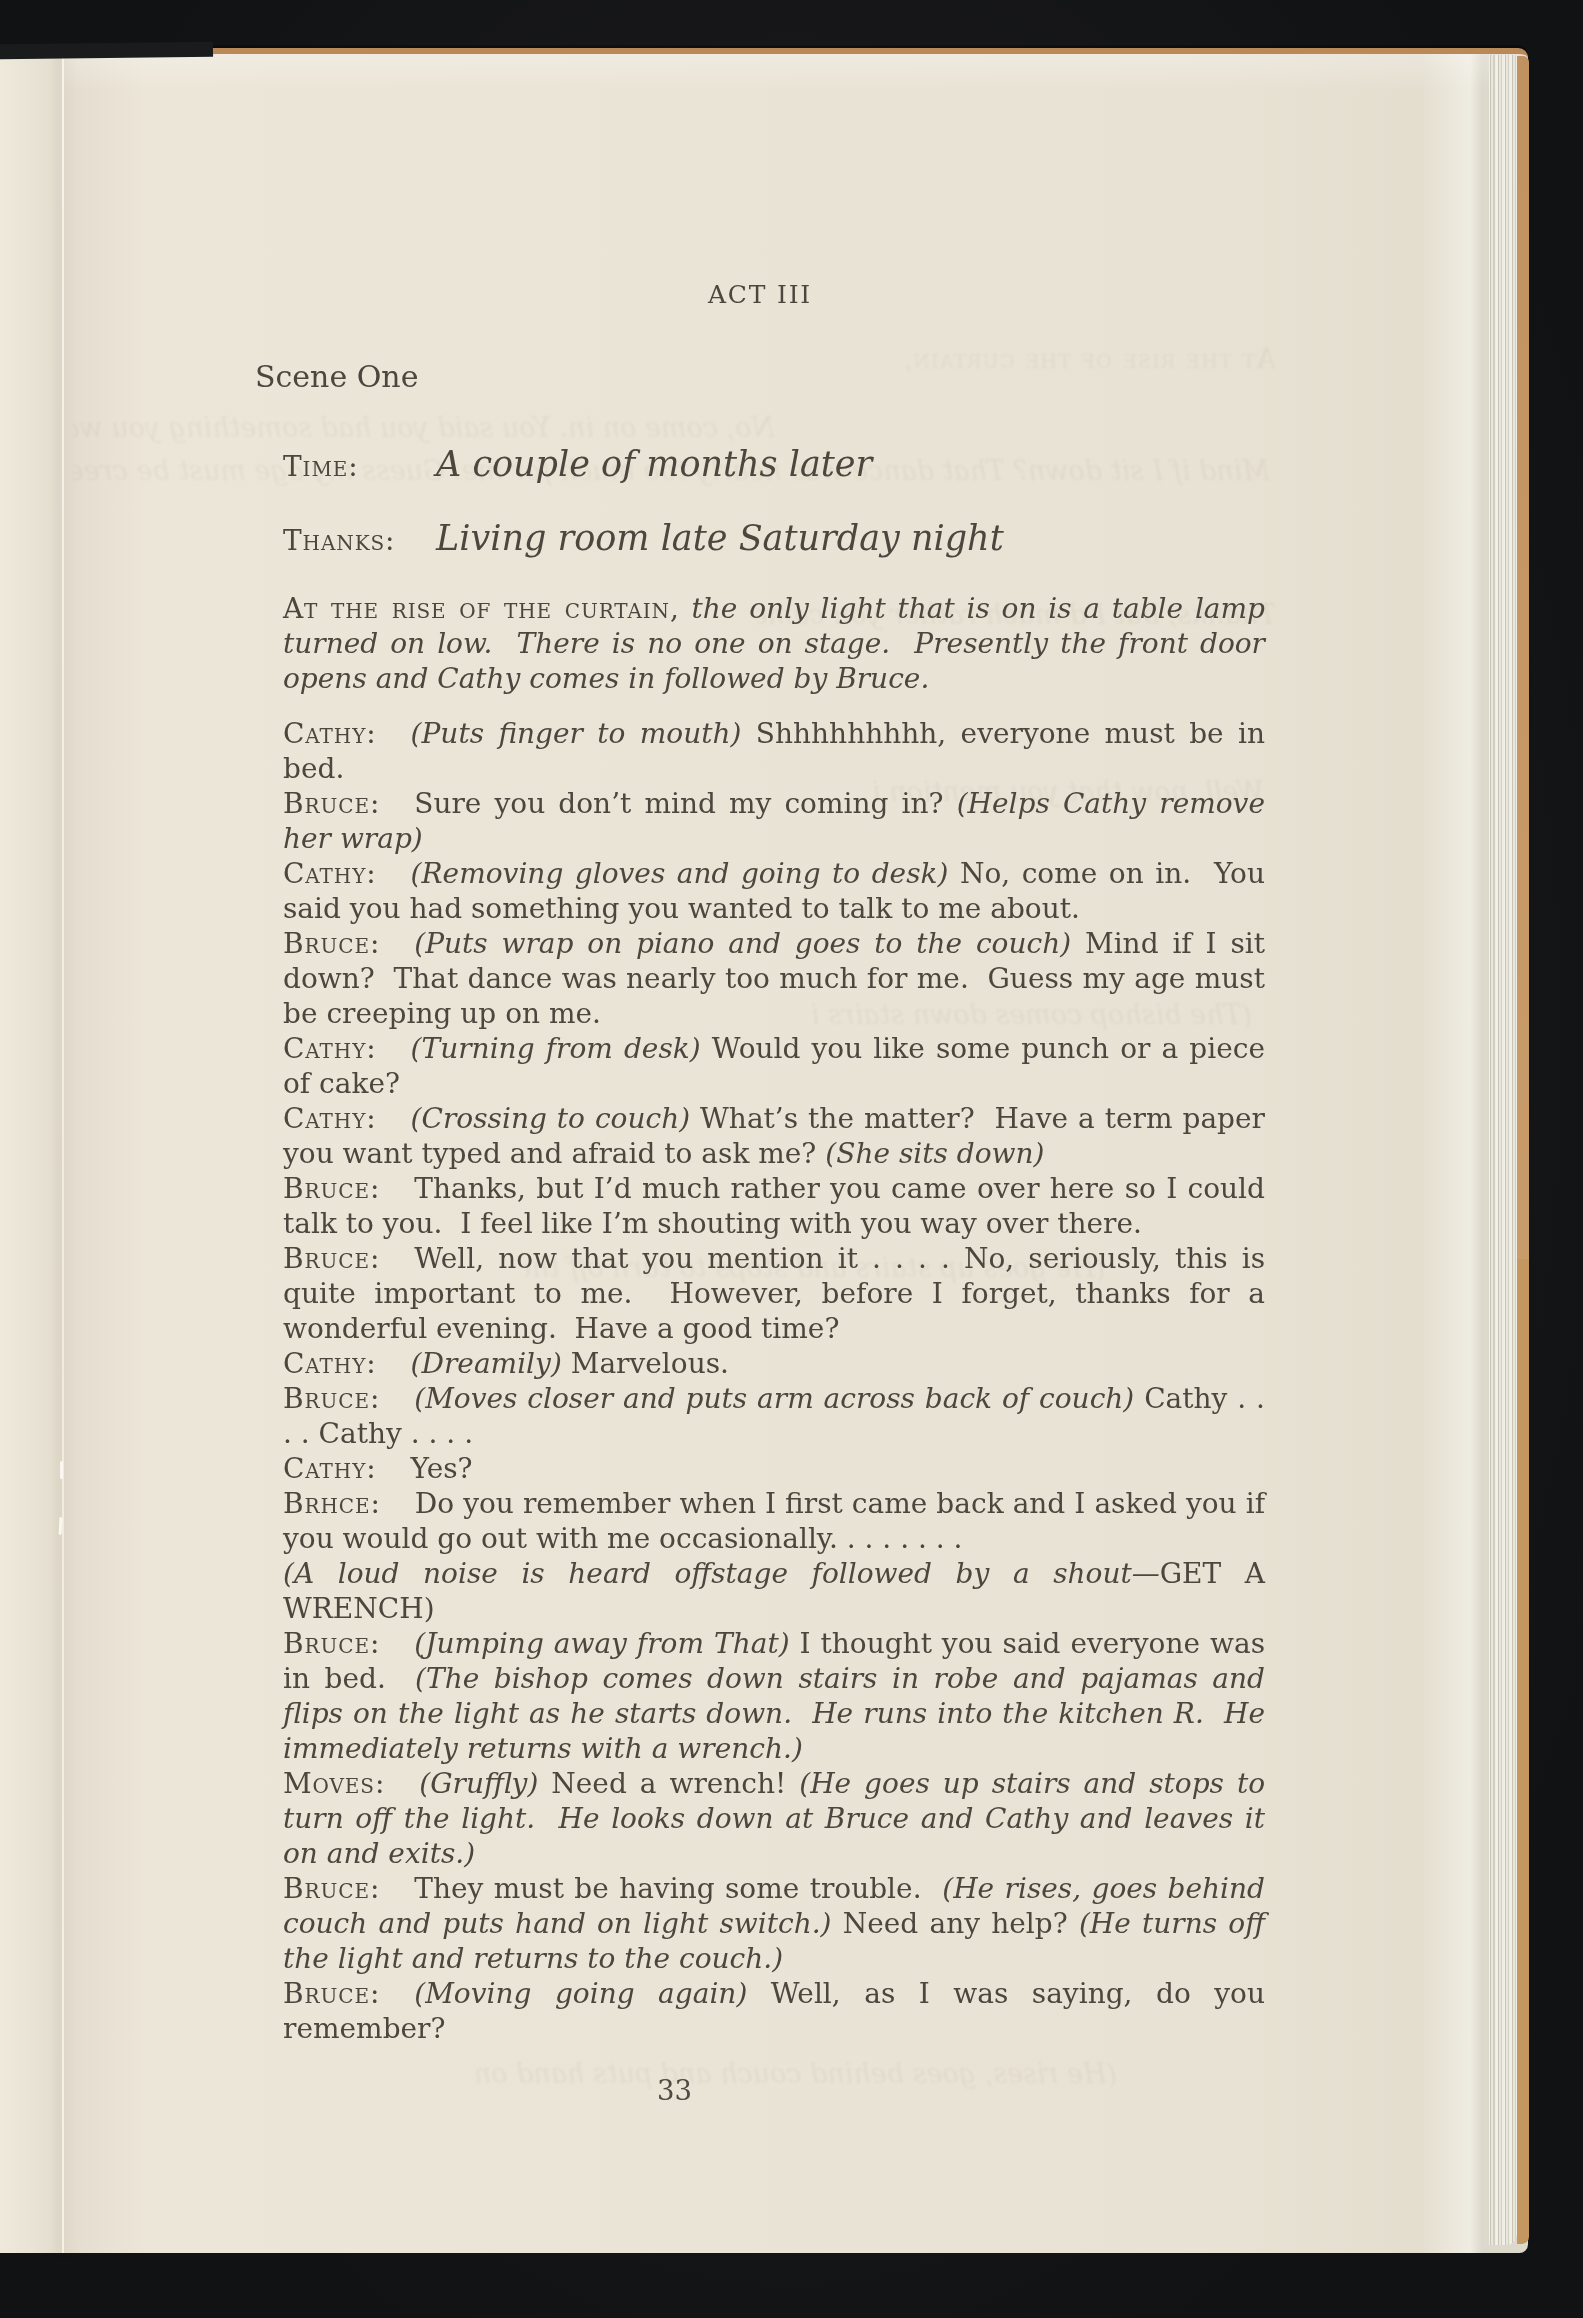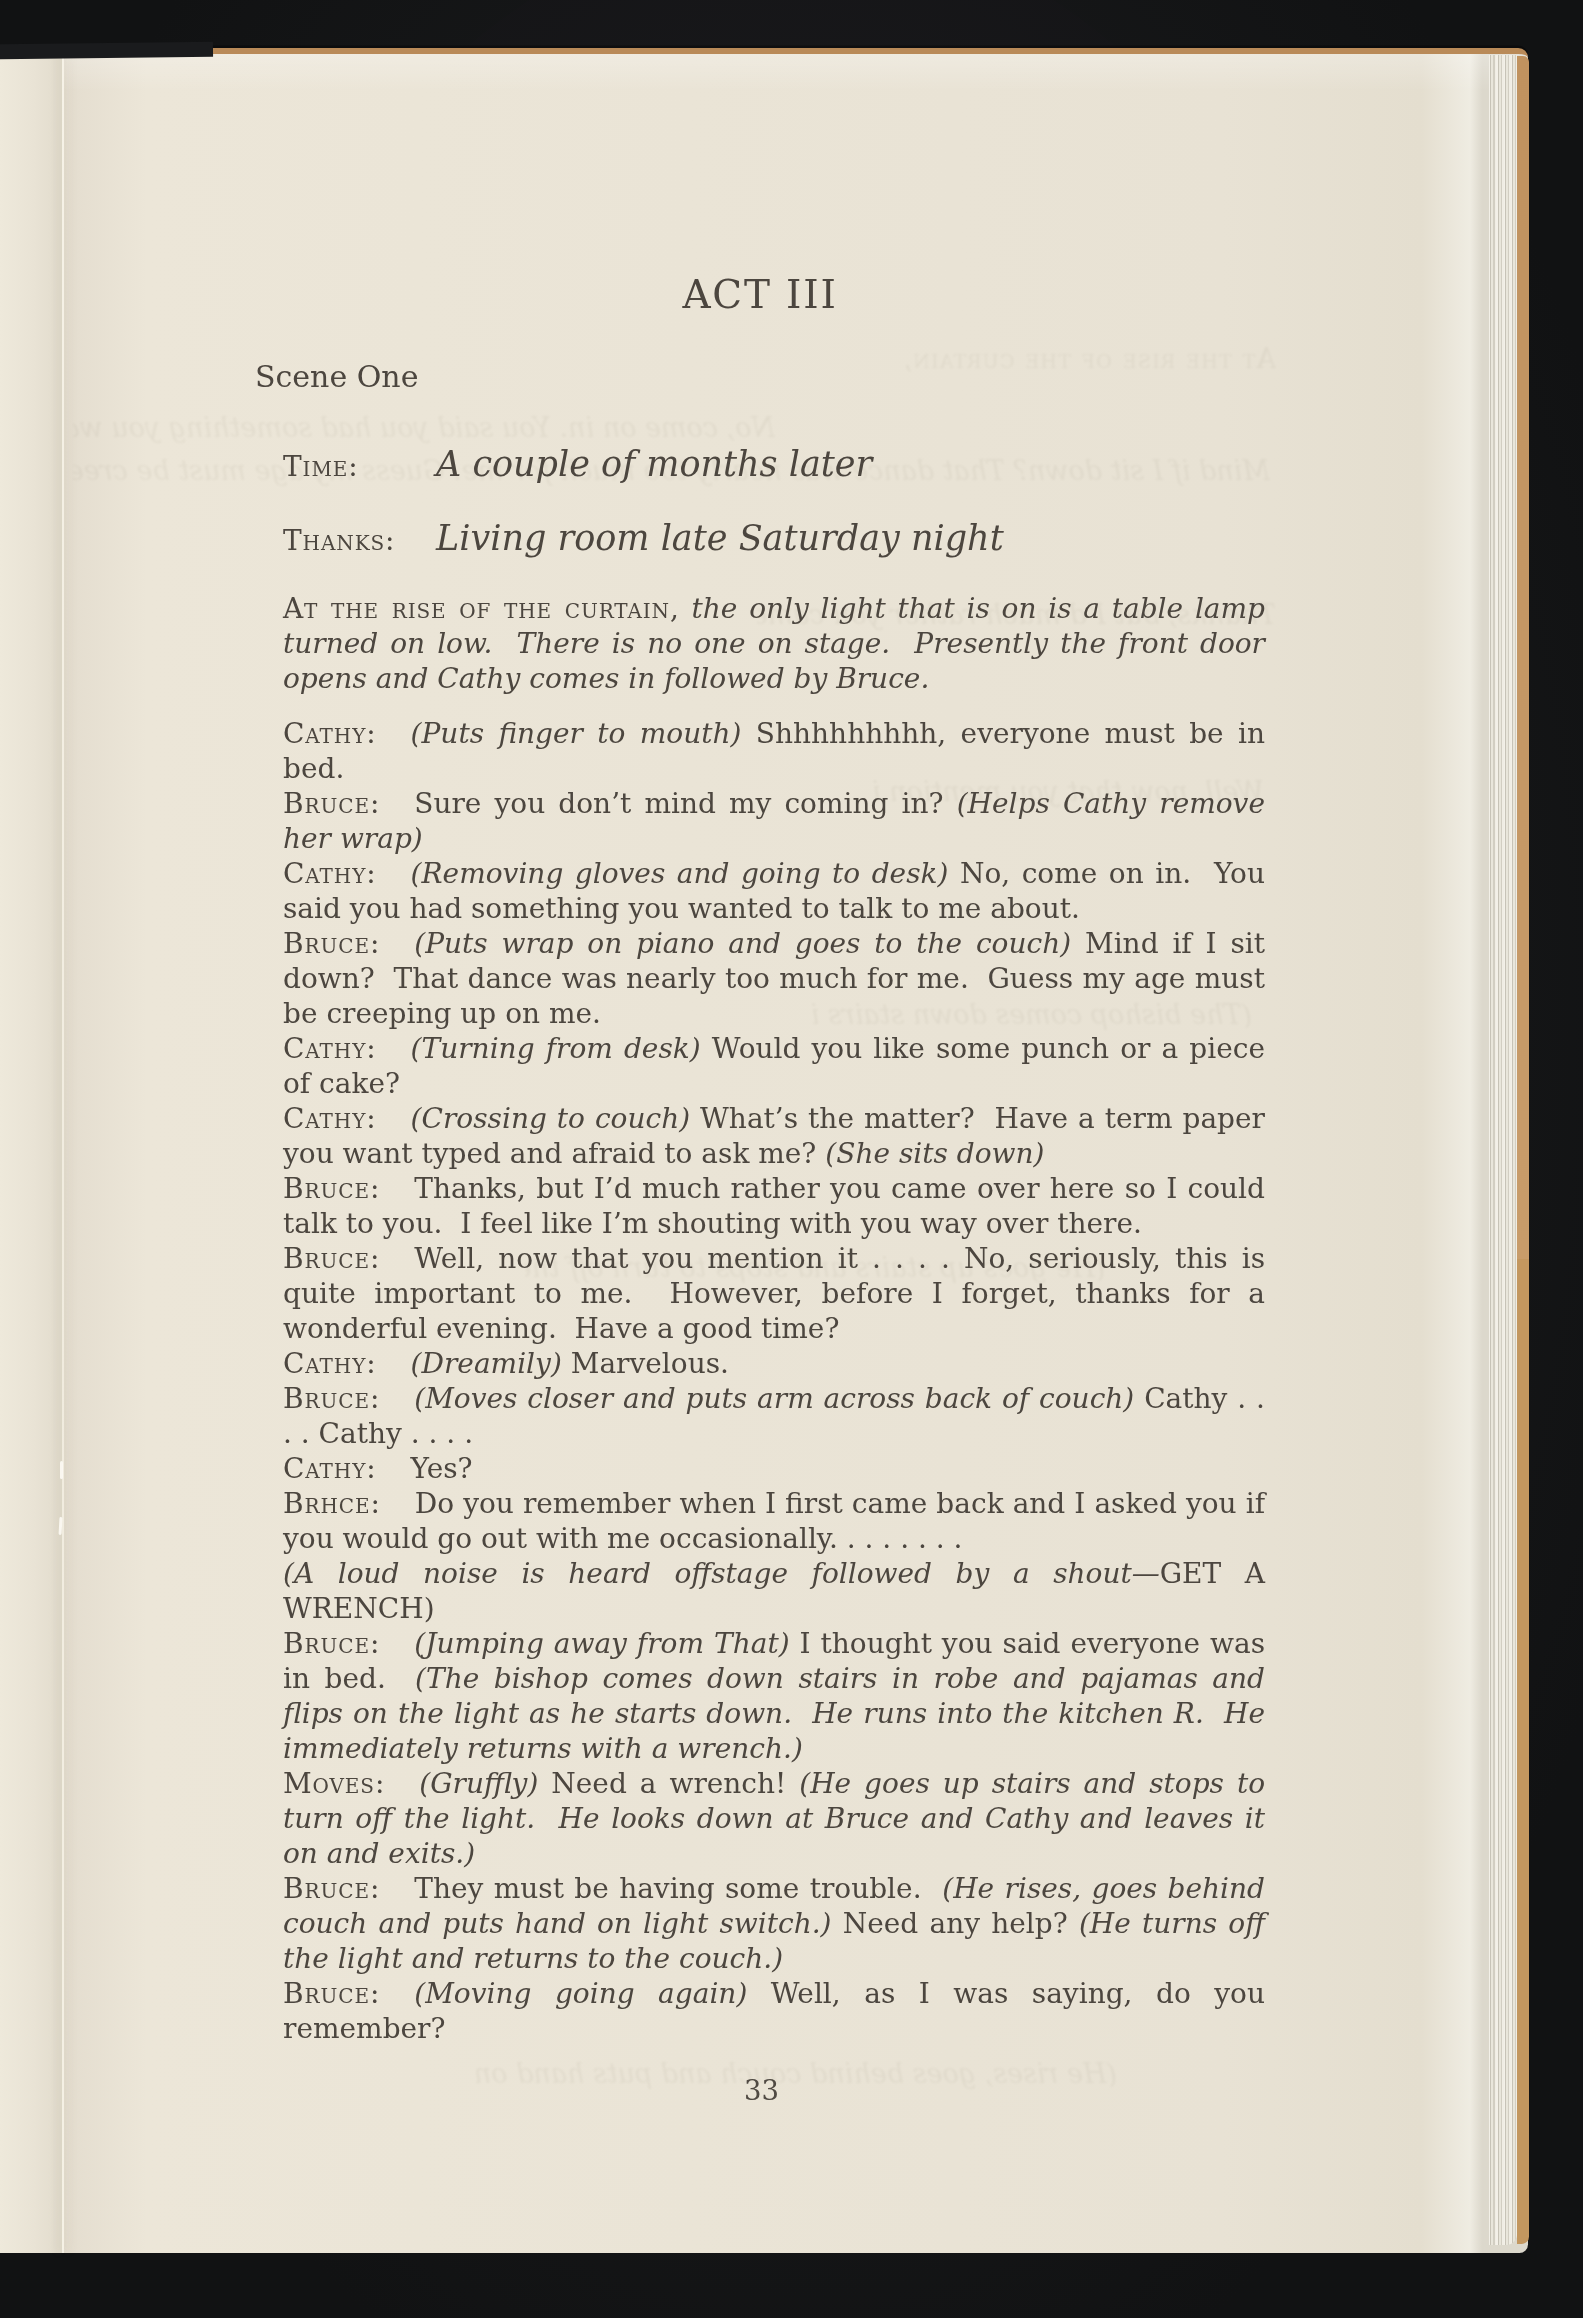--- a/index.html
+++ b/index.html
@@ -57,21 +57,21 @@
   }
 
   
   .content {
     position: absolute; left: 255px; top: 224px; width: 1010px;
     color: #4c463f;
     font-size: 28px; line-height: 35px;
   }
   .content p, .content h1, .content h2 { margin: 0; font-weight: normal; }
 
-  h1.act  { text-align: center; font-size: 39px; letter-spacing: 1.8px; line-height: 34px; }
+  h1.act  { text-align: center; font-size: 25px; letter-spacing: 1.8px; line-height: 34px; }
   h2.scene{ font-size: 30px; margin-top: 48px !important; line-height: 34px; }
 
   .sc { font-variant-caps: small-caps; letter-spacing: 0.9px; margin-left: 28px; }
   .ital, .dir { font-style: italic; }
   .say { font-style: normal; }
 
   .meta { white-space: pre-wrap; }
   .meta.first { margin-top: 53px !important; }
   .meta.second{ margin-top: 37px !important; }
   .meta .label { display: inline-block; width: 153px; }
@@ -80,21 +80,21 @@
   .hang {
     padding-left: 28px; text-indent: -28px;
     text-align: justify; white-space: pre-wrap;
   }
   .opening { margin-top: 33px !important; }
   #dialogue { margin-top: 20px; }
   .speaker { margin-right: 34px; }
 
   .pagenum {
     position: absolute; left: 657px; top: 2020px; width: 122px;
-    text-align: right; color: #504a43; font-size: 27.5px;
+    text-align: left; color: #504a43; font-size: 27.5px;
   }
 
   
   .ghost {
     position: absolute; height: 34px; overflow: hidden;
     transform: scaleX(-1); filter: blur(1.2px); opacity: .065;
     color: #6d6450; font-size: 27px; line-height: 34px;
     font-style: italic; white-space: nowrap; pointer-events: none;
   }
   .ghost.caps { font-style: normal; font-variant-caps: small-caps; letter-spacing: 1.2px; }

